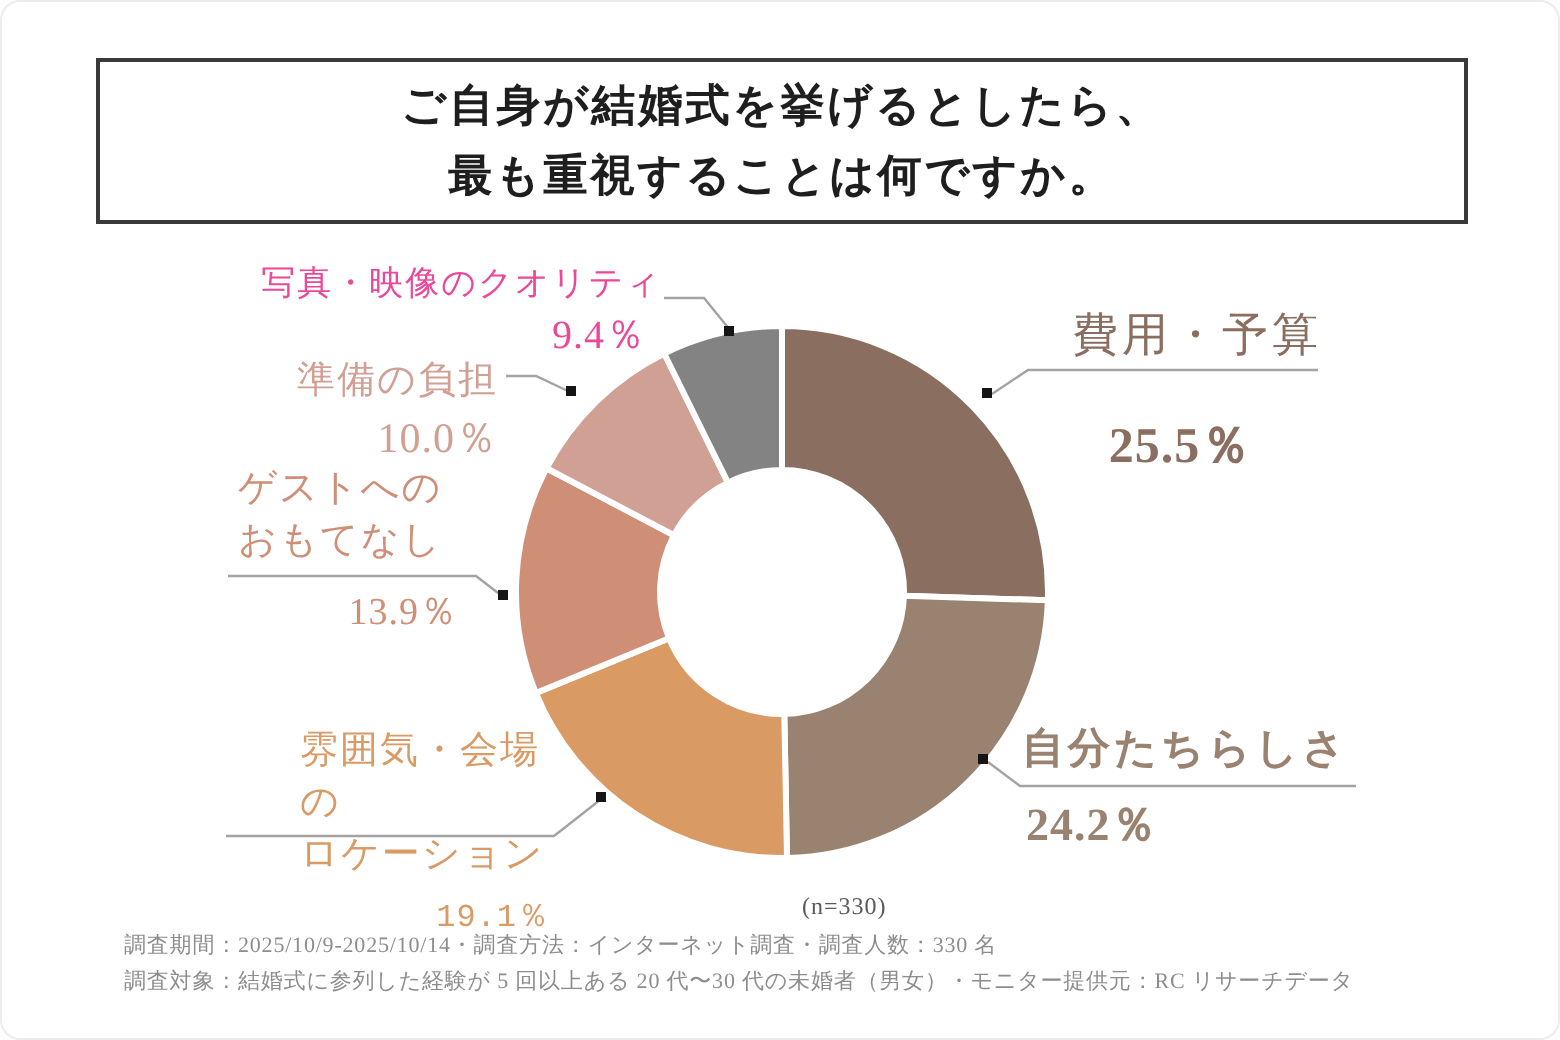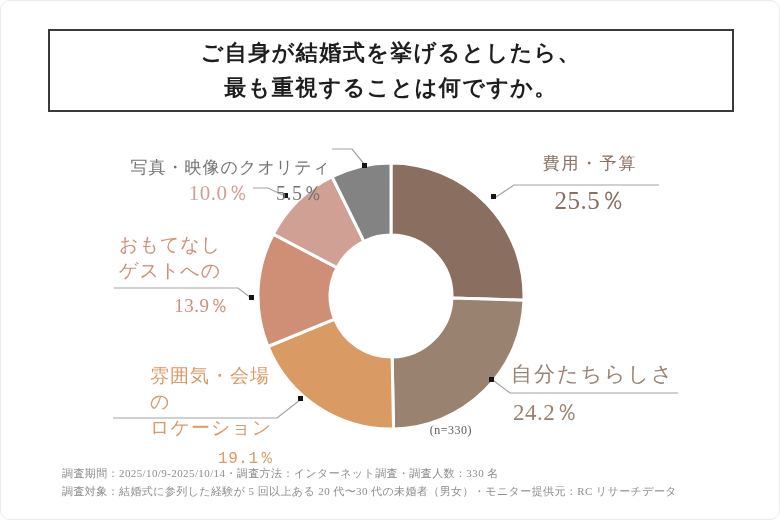--- a/index.html
+++ b/index.html
@@ -38,28 +38,28 @@
 
   .label-guest{left:118px;top:231px;width:124px;}
   .label-guest .seg-name{font-size:19px;line-height:26px;}
   .label-guest .seg-pct{font-size:19px;margin-top:9px;width:110px;text-align:right;}
 
   .label-funiki{left:113px;top:362px;width:165px;}
   .label-funiki .seg-name{font-size:19px;line-height:26px;margin-left:36px;}
   .label-funiki .seg-pct{font-size:16px;margin-top:7px;text-align:right;padding-right:4px;font-family:Liberation Mono, monospace;}
 
   .label-cost{left:518px;top:151px;width:142px;text-align:center;}
-  .label-cost .seg-name{font-size:17px;letter-spacing:2px;}
-  .label-cost .seg-pct{font-size:25px;margin-top:9px;}
+  .label-cost .seg-name{font-size:23px;letter-spacing:2px;text-align:right;}
+  .label-cost .seg-pct{font-size:25px;margin-top:23px;font-weight:bold;}
 
   .label-jibun{left:510px;top:359px;width:172px;}
   .label-jibun .seg-name{font-size:21px;letter-spacing:2px;}
   .label-jibun .seg-pct{font-size:23px;margin-top:9px;padding-left:2px;}
 
-  .n-label{position:absolute;left:400px;top:422px;width:100px;text-align:center;
+  .n-label{position:absolute;left:400px;top:445px;width:100px;text-align:left;
     font-size:12px;color:#5a5a5a;letter-spacing:0.5px;}
   
   .footer{position:absolute;left:61px;top:463px;color:#8d8d8d;font-size:11px;
     line-height:18px;letter-spacing:0.4px;}
   
   .logo{position:absolute;right:38px;bottom:8px;width:122px;height:62px;color:#141414;}
   .logo-sub{position:absolute;top:13px;right:2px;font-size:7.5px;letter-spacing:3.5px;color:#3a3a3a;}
   .logo-main{position:absolute;bottom:0;left:0;font-size:44px;font-style:italic;
     font-family:"DejaVu Serif","Liberation Serif",serif;letter-spacing:-1px;}
 </style>
@@ -100,44 +100,45 @@
 
     <polyline class="lead" points="331,148 351,148 364,164"></polyline>
     <rect class="dot" x="361" y="162" width="5" height="5"></rect>
   </svg>
 
   <div class="seg-label label-cost" style="color: rgb(138, 110, 96);">
     <div class="seg-name">費用・予算</div>
     <div class="seg-pct">25.5％</div>
   </div>
 
-  <div class="seg-label label-jibun" style="color: rgb(154, 130, 112);">
+  <div class="seg-label label-jibun" style="color: rgb(154, 130, 112); font-weight: bold;">
     <div class="seg-name">自分たちらしさ</div>
     <div class="seg-pct">24.2％</div>
   </div>
 
   <div class="seg-label label-funiki" style="color: rgb(217, 154, 100);">
     <div class="seg-name">雰囲気・会場の</div>
     <div class="seg-name">ロケーション</div>
     <div class="seg-pct">19.1％</div>
   </div>
 
   <div class="seg-label label-guest" style="color: rgb(207, 143, 119);">
+    <div class="seg-name">ゲストへの</div>
     <div class="seg-name">おもてなし</div>
-    <div class="seg-name">ゲストへの</div>
     <div class="seg-pct">13.9％</div>
   </div>
 
   <div class="seg-label label-prep" style="color: rgb(209, 160, 148);">
+    <div class="seg-name">準備の負担</div>
     <div class="seg-pct">10.0％</div>
   </div>
 
-  <div class="seg-label label-photo" style="color: #737373; margin-top: 26px;">
+  <div class="seg-label label-photo" style="color: #ec4899;">
     <div class="seg-name">写真・映像のクオリティ</div>
-    <div class="seg-pct">5.5％</div>
+    <div class="seg-pct">9.4％</div>
   </div>
 
   <div class="n-label">(n=330)</div>
 
   <div class="footer">
     <div>調査期間：2025/10/9-2025/10/14・調査方法：インターネット調査・調査人数：330 名</div>
     <div>調査対象：結婚式に参列した経験が 5 回以上ある 20 代〜30 代の未婚者（男女）・モニター提供元：RC リサーチデータ</div>
   </div>
 
 

